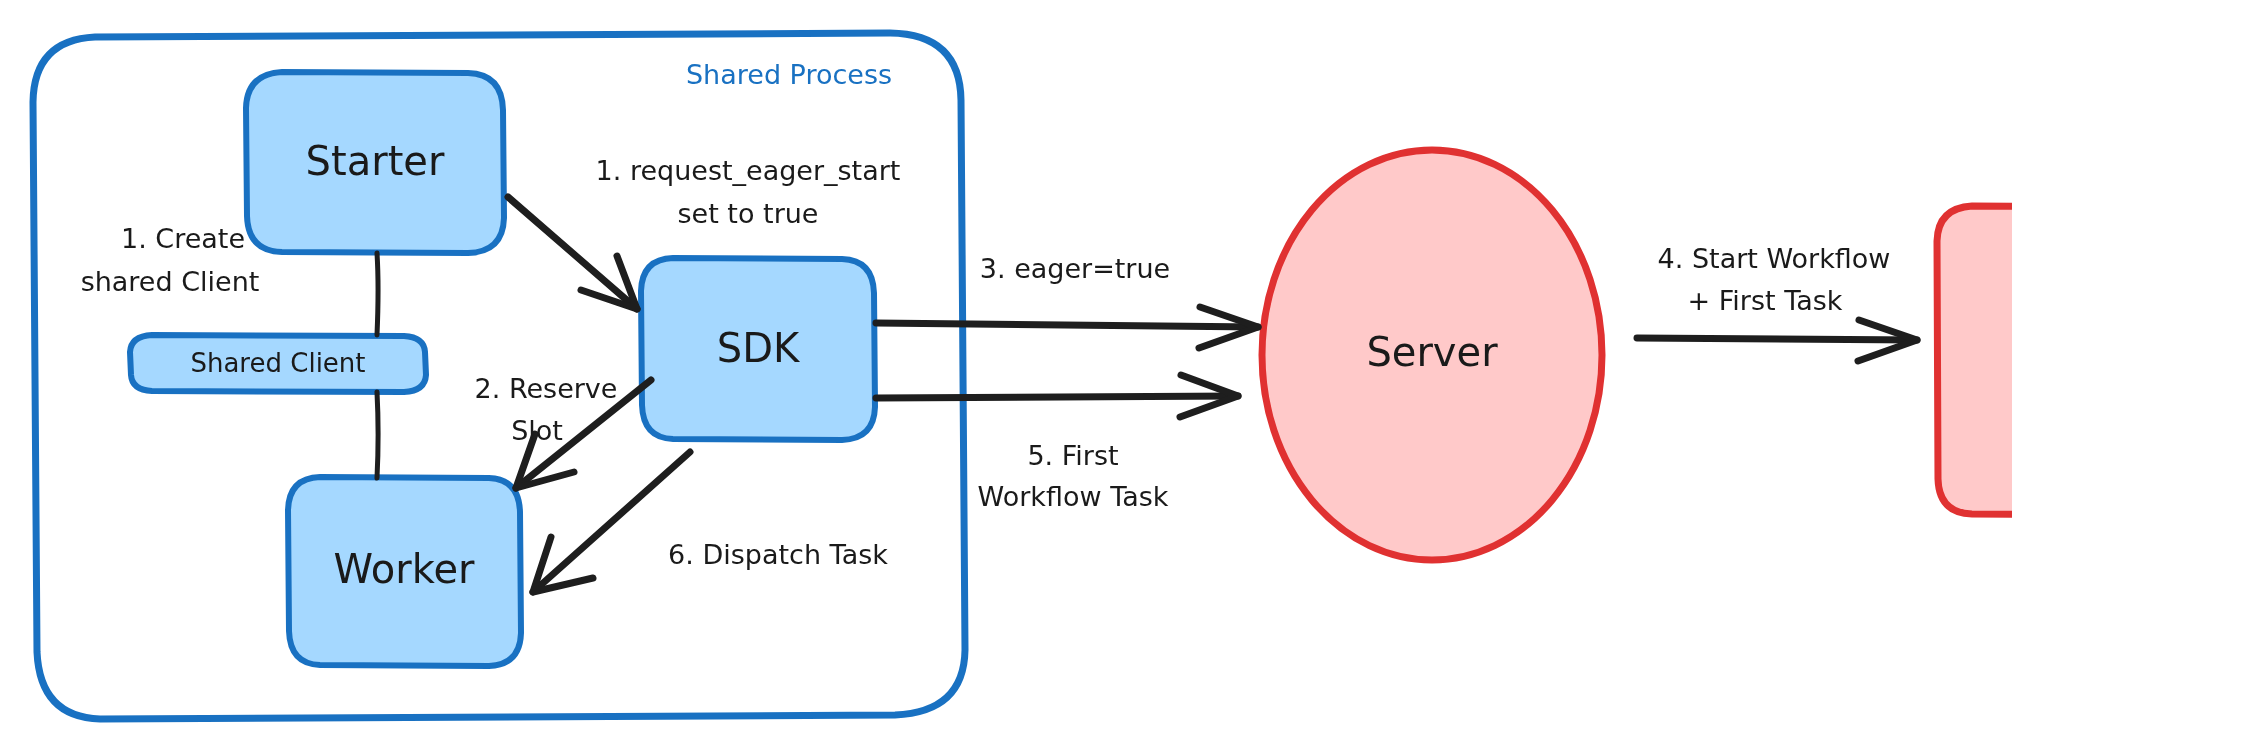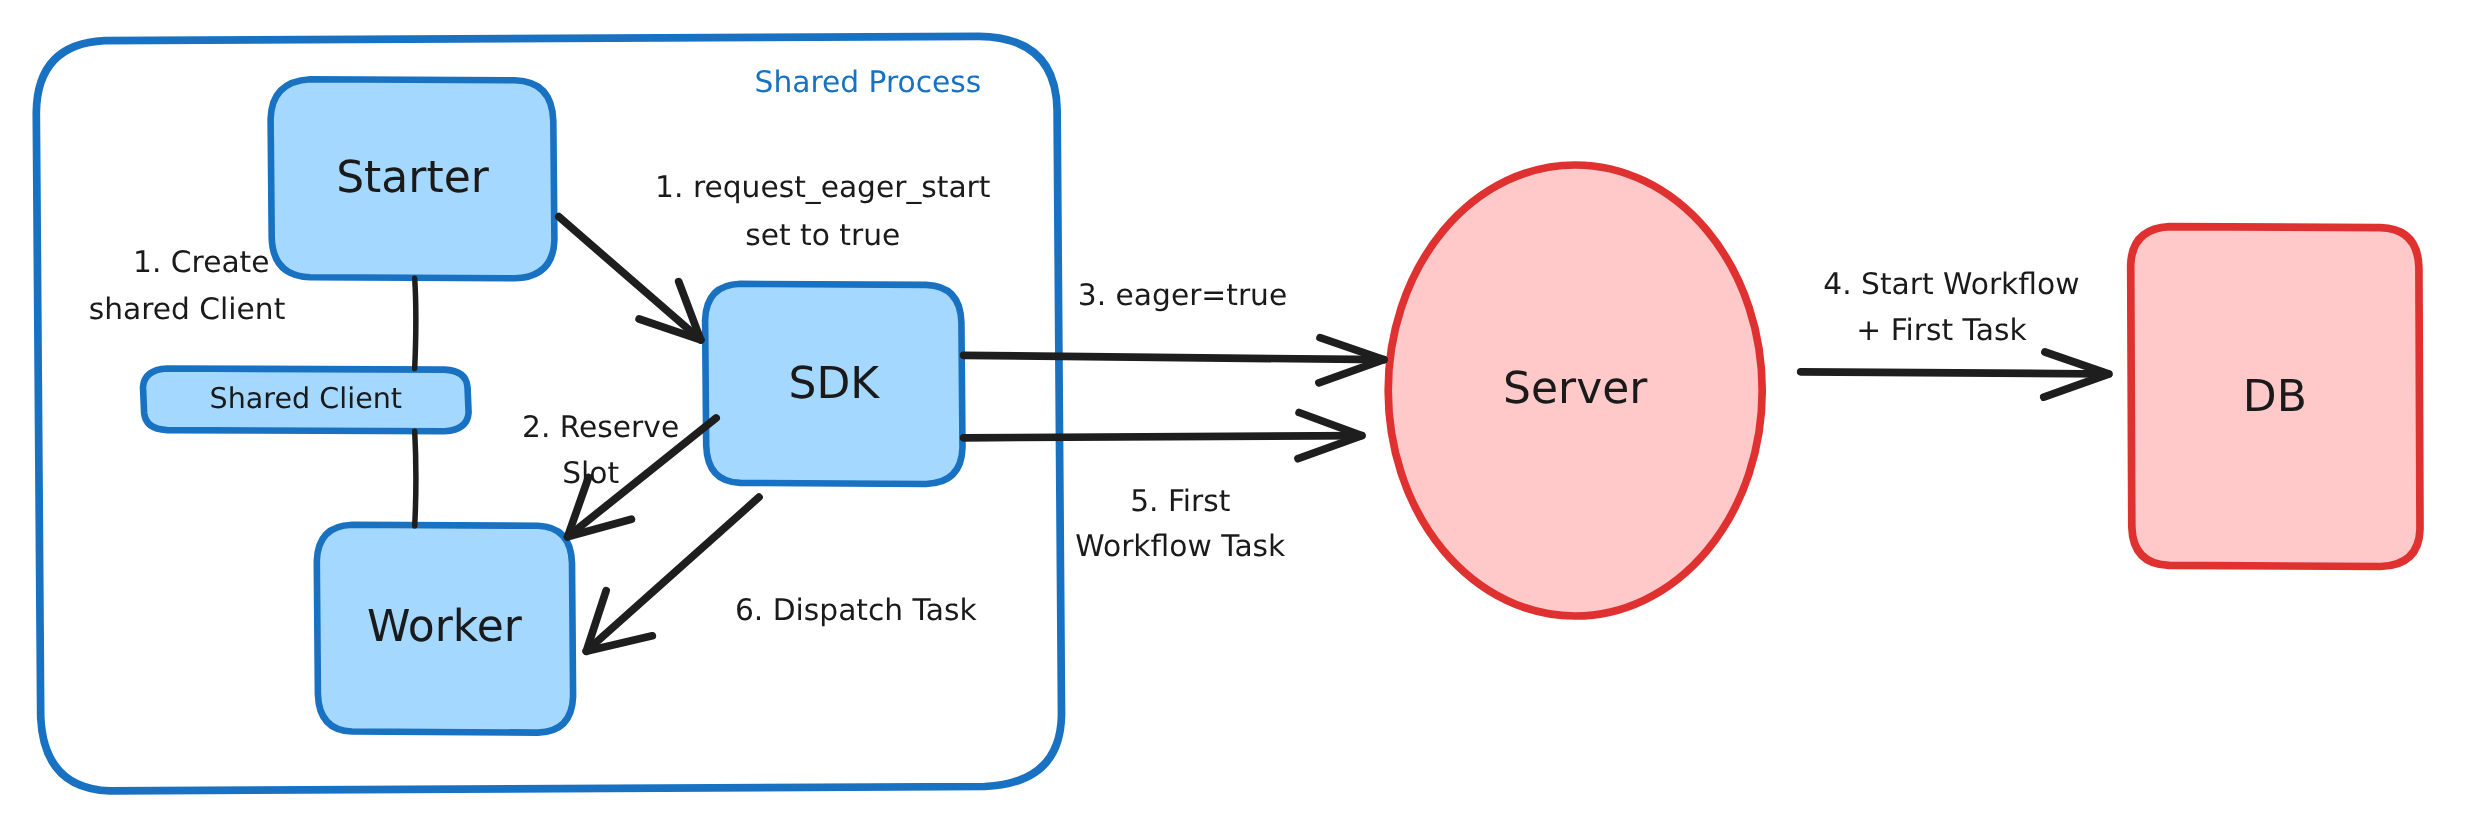--- a/index.html
+++ b/index.html
@@ -6,21 +6,21 @@
   html, body {
     margin: 0;
     padding: 0;
     background: #ffffff;
   }
   body {
     font-family: "DejaVu Sans", sans-serif;
   }
   #canvas {
     position: relative;
-    width: 2248px;
+    width: 2012px;
     height: 754px;
     background: #ffffff;
     overflow: hidden;
   }
   #diagram-svg {
     position: absolute;
     left: 0;
     top: 0;
     width: 2248px;
     height: 754px;

